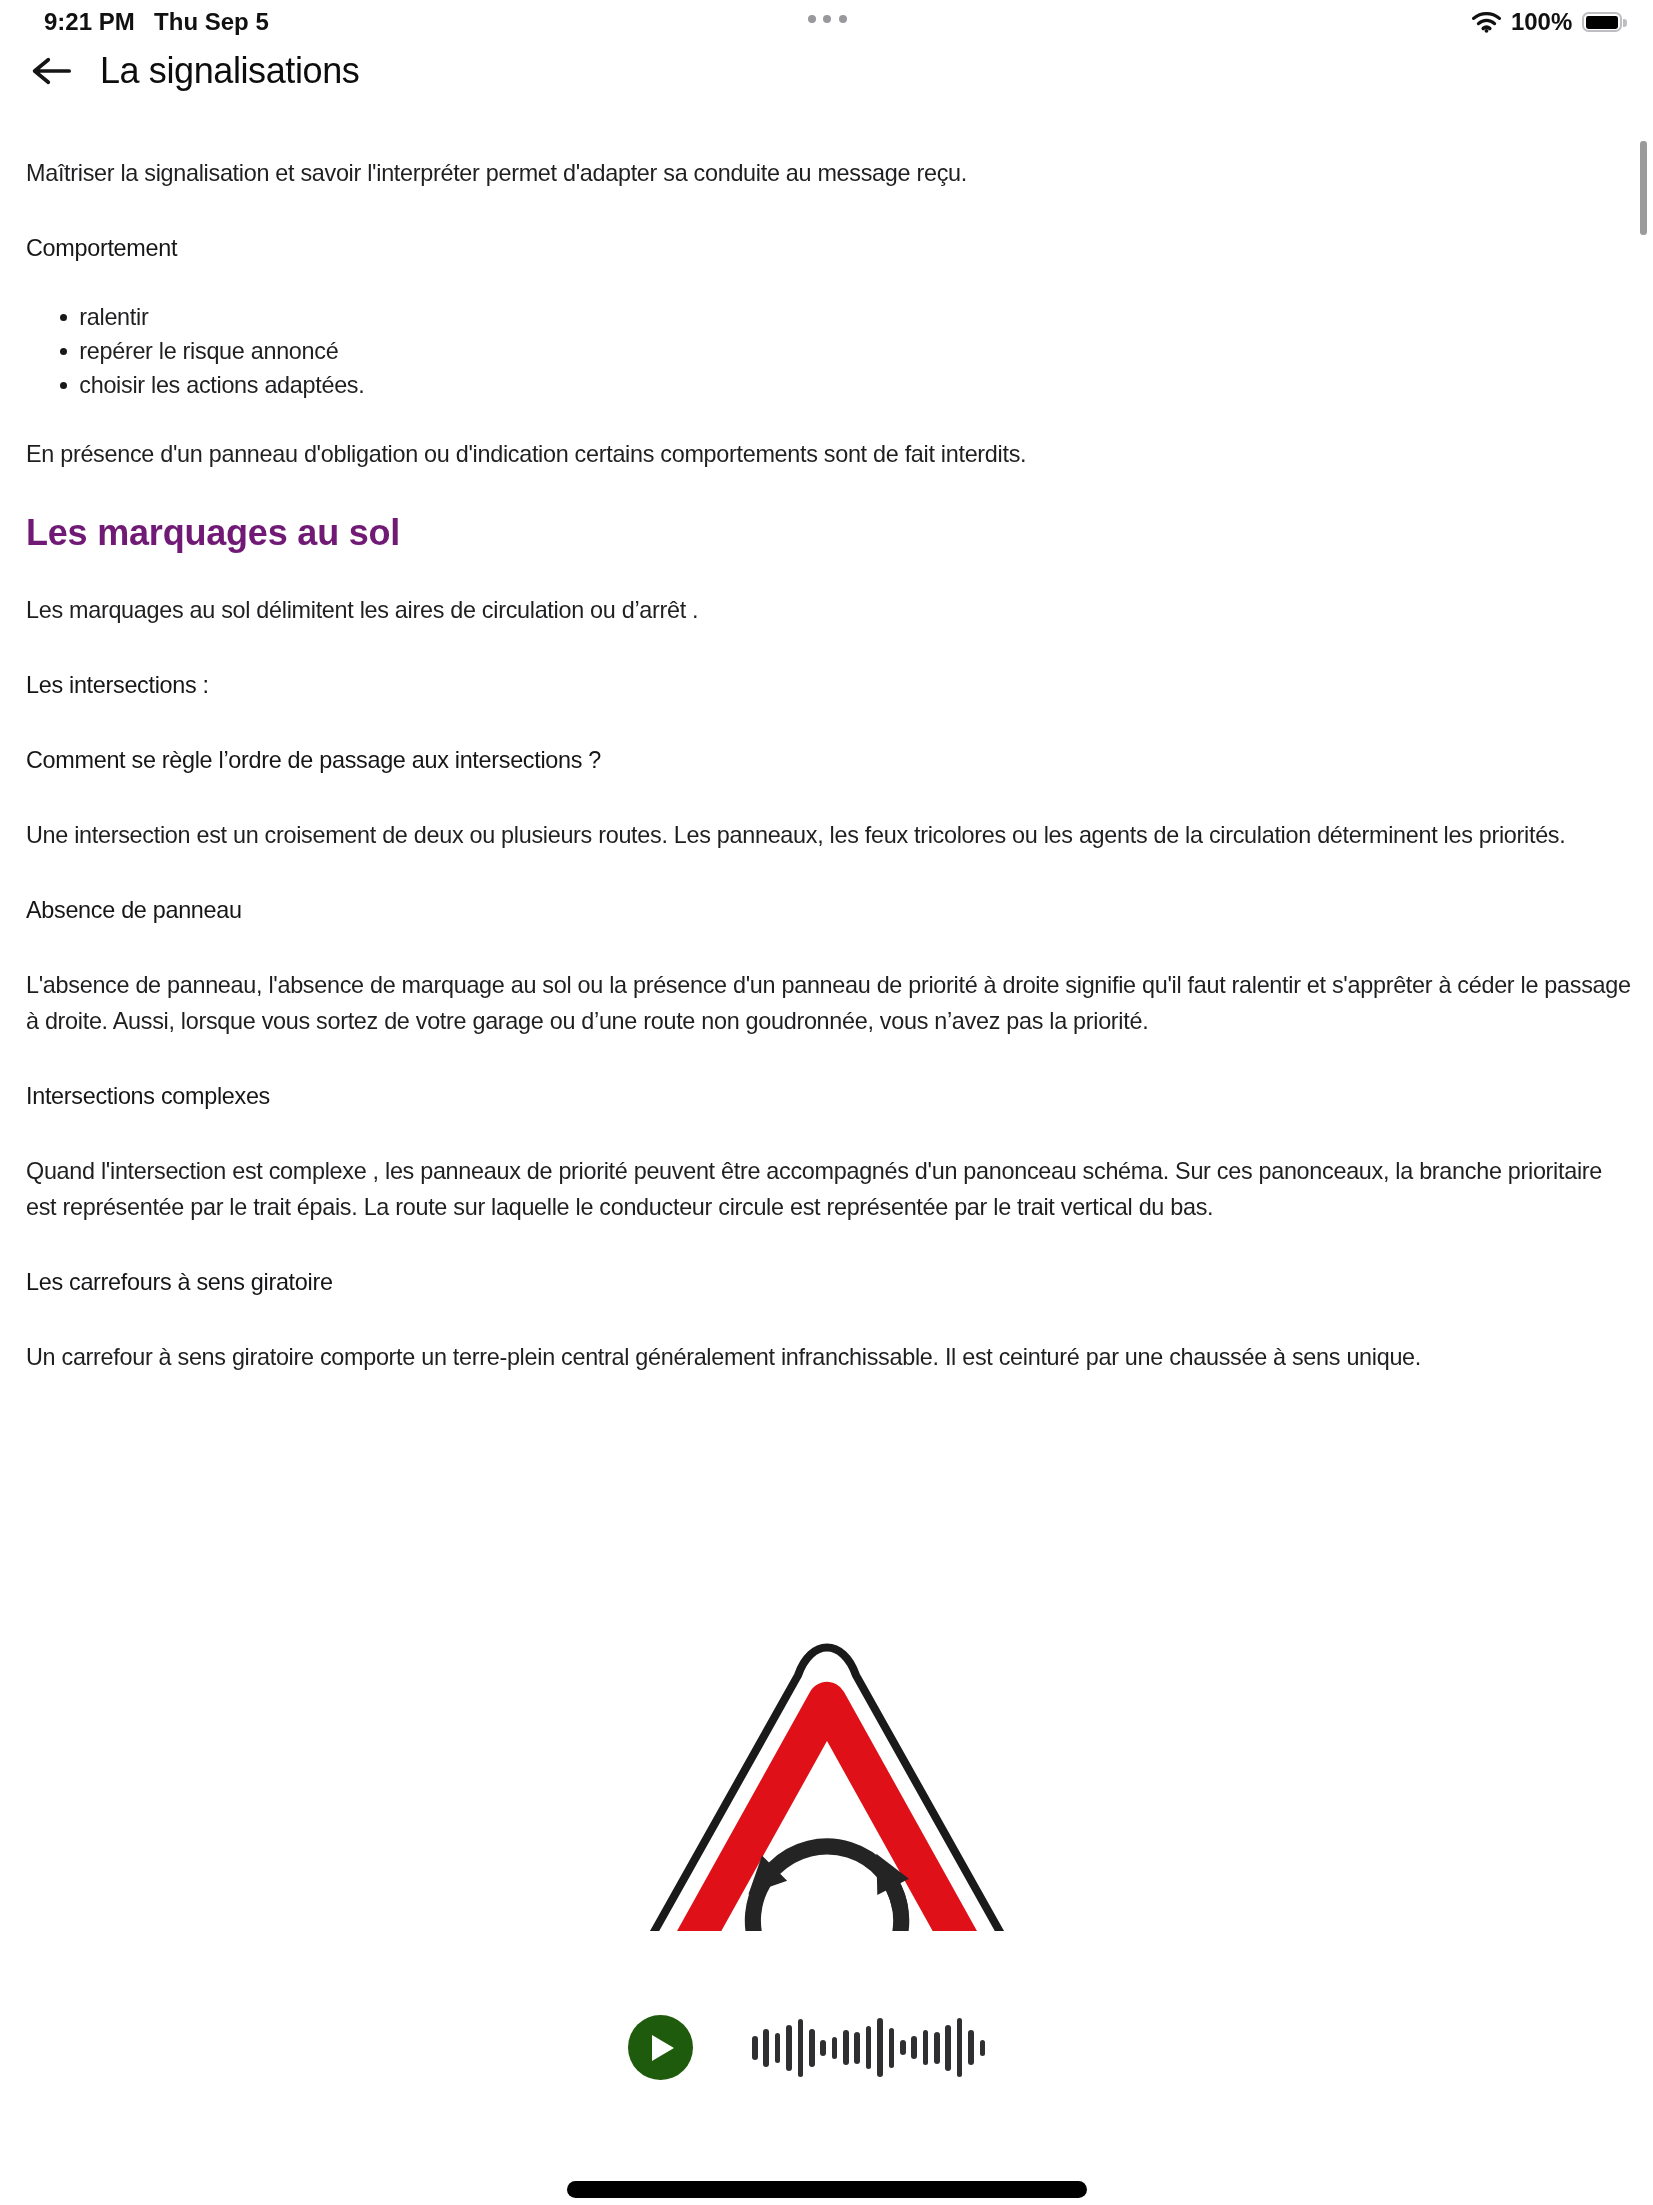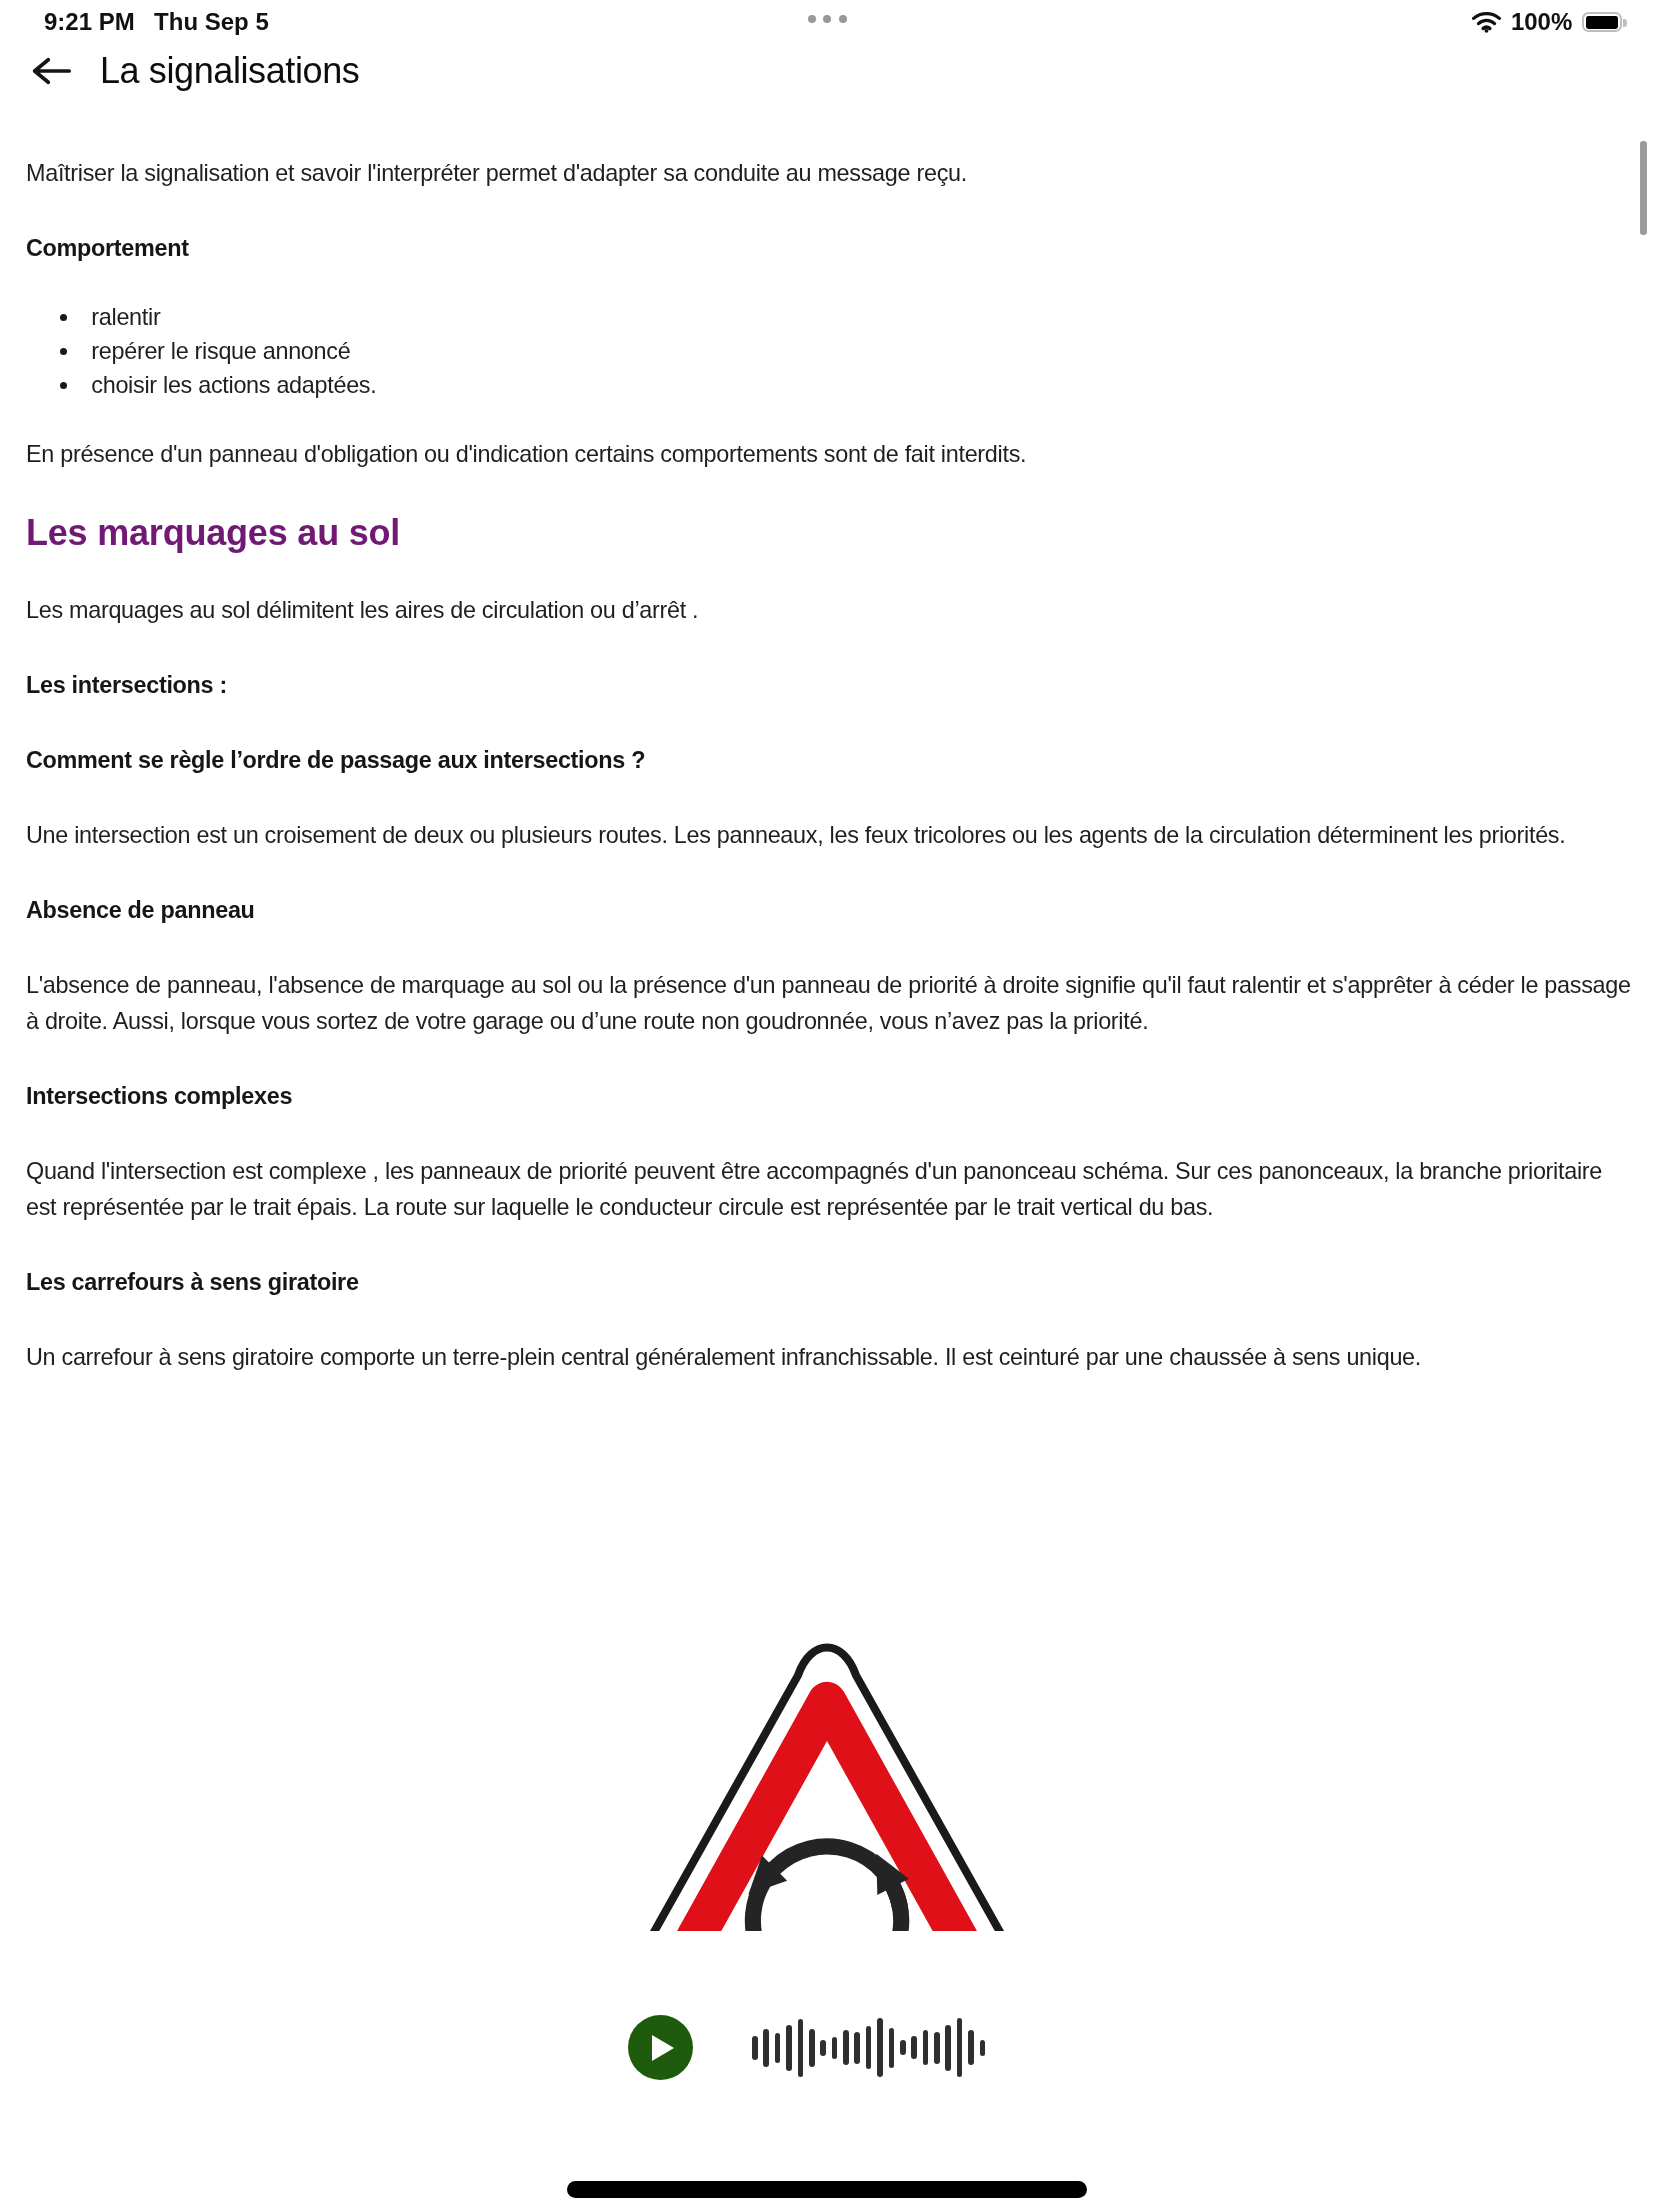--- a/index.html
+++ b/index.html
@@ -23,24 +23,24 @@
   
   .header{position:absolute;top:50px;left:29px;display:flex;align-items:center;gap:24px;}
   .back-button{background:none;border:none;padding:0;cursor:pointer;width:47px;height:39px;display:flex;align-items:center;}
   .page-title{font-size:36px;font-weight:normal;color:#0d0d0d;letter-spacing:-0.4px;}
   
   .scroll-thumb{position:absolute;left:1640px;top:141px;width:6.5px;height:94px;border-radius:3.2px;background:var(--scrollbar,#9b9b9b);}
   
   .content{position:absolute;top:155px;left:26px;width:1605px;
     font-size:23.4px;line-height:36px;letter-spacing:-0.3px;color:#1f1f21;}
   .content p{margin:0 0 39px 0;}
-  .content h3{font-size:23.4px;line-height:36px;font-weight:bold;margin:0 0 39px 0;color:#161618;}
+  .content h3{font-size:23.4px;line-height:36px;font-weight:normal;margin:0 0 39px 0;color:#161618;}
   .content h1{font-size:36px;line-height:44px;font-weight:bold;margin:1.6px 0 37px 0;letter-spacing:-0.2px;color:#701a75;}
   ul.bullets{list-style:none;margin:-4.8px 0 34px 0;padding:0 0 0 34px;}
-  ul.bullets li{display:flex;align-items:center;gap:24px;line-height:34px;}
+  ul.bullets li{display:flex;align-items:center;gap:12px;line-height:34px;}
   ul.bullets .dot{width:7.3px;height:7.3px;border-radius:50%;background:#18181a;flex:none;}
   
   .sign-wrap{position:absolute;top:1627px;left:50%;transform:translateX(-50%);
     width:420px;height:304px;overflow:hidden;}
   .sign-wrap svg{display:block;width:420px;height:371px;}
   
   .play-button{position:absolute;left:628px;top:2015px;width:65px;height:65px;border-radius:50%;
     background:var(--play-green,#1e5b0c);border:none;padding:0;cursor:pointer;
     display:flex;align-items:center;justify-content:center;}
   .play-tri{width:0;height:0;border-left:22px solid #fff;border-top:13.7px solid transparent;

